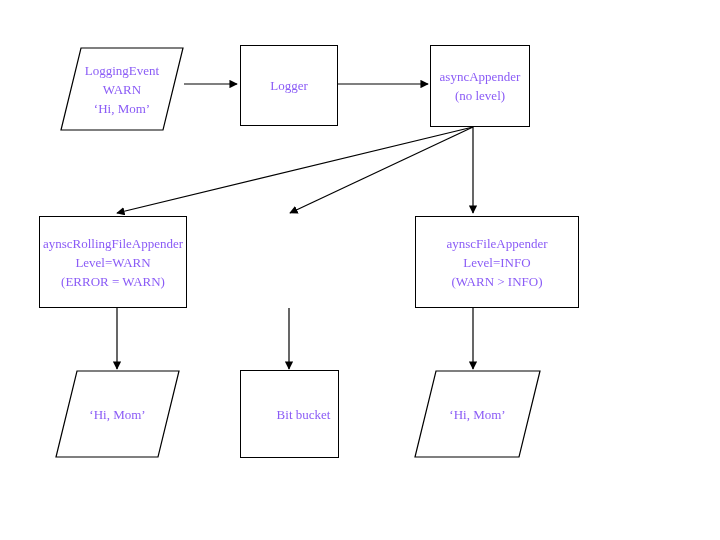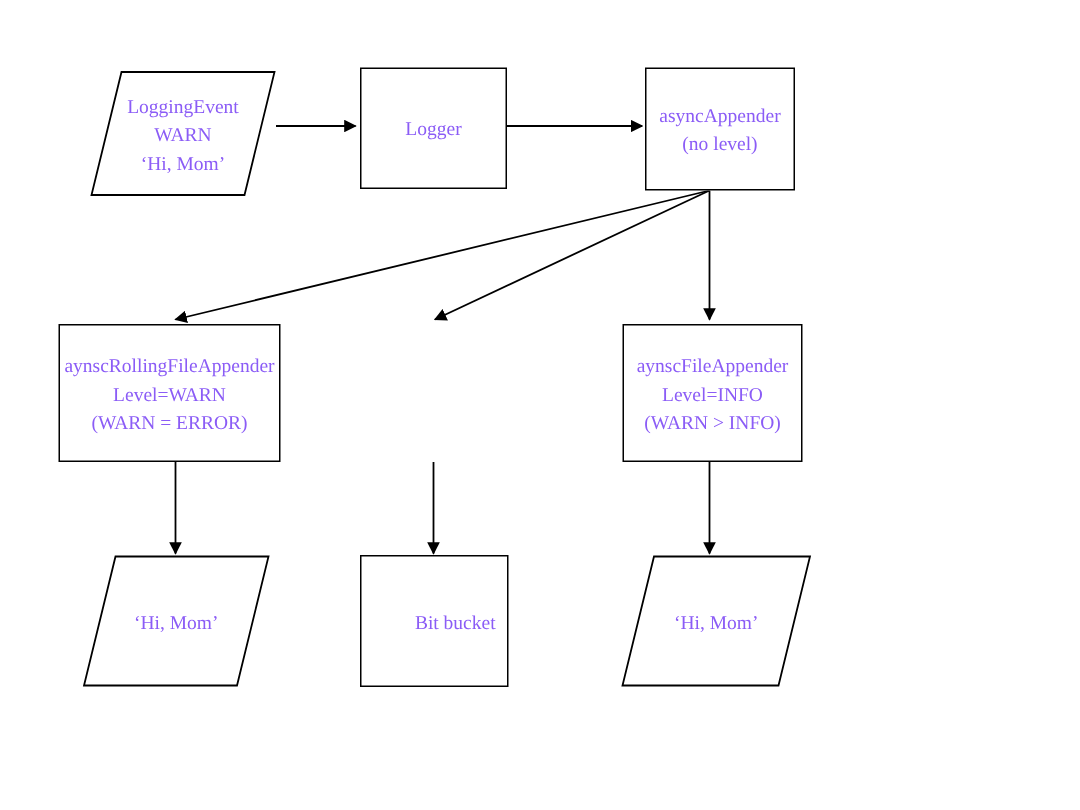--- a/index.html
+++ b/index.html
@@ -123,26 +123,26 @@
     <div class="node-lines">
       <span class="node-line">asyncAppender</span>
       <span class="node-line">(no level)</span>
     </div>
   </div>
 
   <div class="node rect" style="left:39px; top:216px; width:148px; height:92px;">
     <div class="node-lines">
       <span class="node-line">aynscRollingFileAppender</span>
       <span class="node-line">Level=WARN</span>
-      <span class="node-line">(WARN = ERROR)</span>
+      <span class="node-line">(ERROR = WARN)</span>
     </div>
   </div>
 
 
-  <div class="node rect" style="left:415px; top:216px; width:120px; height:92px;">
+  <div class="node rect" style="left:415px; top:216px; width:164px; height:92px;">
     <div class="node-lines">
       <span class="node-line">aynscFileAppender</span>
       <span class="node-line">Level=INFO</span>
       <span class="node-line">(WARN &gt; INFO)</span>
     </div>
   </div>
 
   <div class="edge-label" style="left:130px; top:328px;">Yes</div>
   <div class="edge-label" style="left:296px; top:328px;">No</div>
   <div class="edge-label" style="left:481px; top:328px;">Yes</div>

